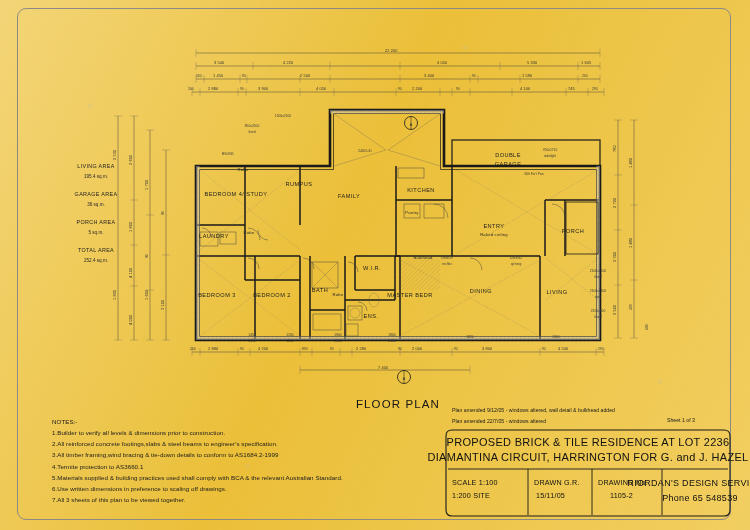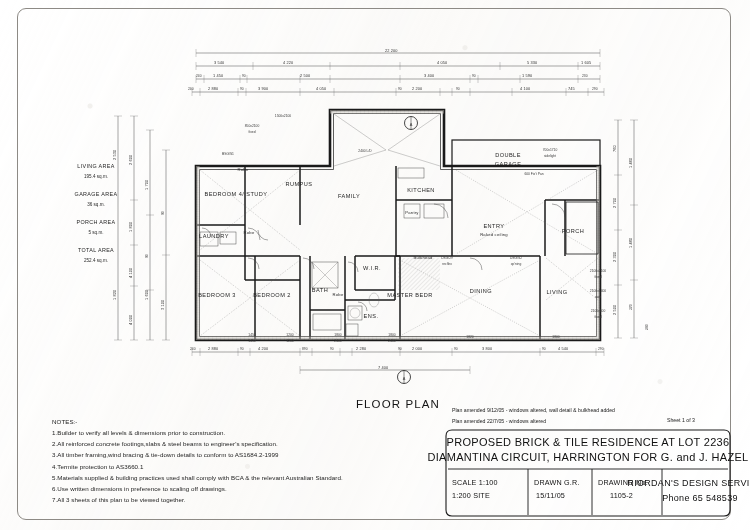--- a/index.html
+++ b/index.html
@@ -4,21 +4,21 @@
 <title>Floor Plan Drawing</title>
 <style>
   html,body{margin:0;padding:0;background:#fff;}
   body{
     width:750px;height:530px;overflow:hidden;position:relative;
     font-family:"Liberation Sans",sans-serif;
     background:#efece6;
   }
   #sheet{
     position:absolute;left:0;top:0;width:750px;height:530px;
-    background:#ffffff;
+    background:#eab308;
   }
   
   #grain{
     position:absolute;inset:0;pointer-events:none;
     background:
       radial-gradient(circle at 12% 20%, rgba(190,185,175,.22) 0 2px, transparent 3px),
       radial-gradient(circle at 62% 9%, rgba(190,185,175,.18) 0 2px, transparent 3px),
       radial-gradient(circle at 88% 72%, rgba(190,185,175,.18) 0 2px, transparent 3px),
       radial-gradient(circle at 33% 88%, rgba(190,185,175,.16) 0 2px, transparent 3px),
       linear-gradient(115deg, rgba(255,255,255,.5) 0%, rgba(236,232,224,.25) 45%, rgba(255,255,255,.4) 100%);

